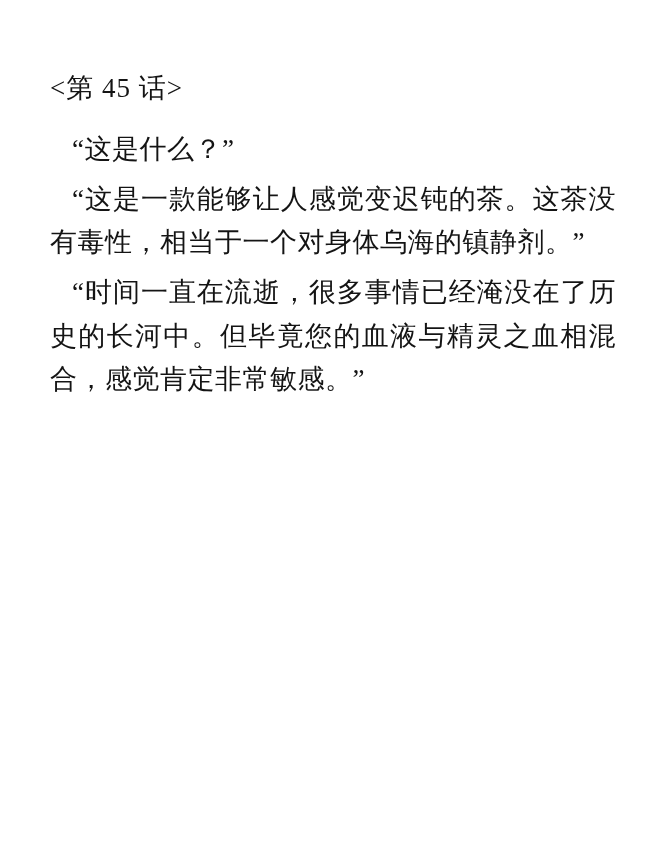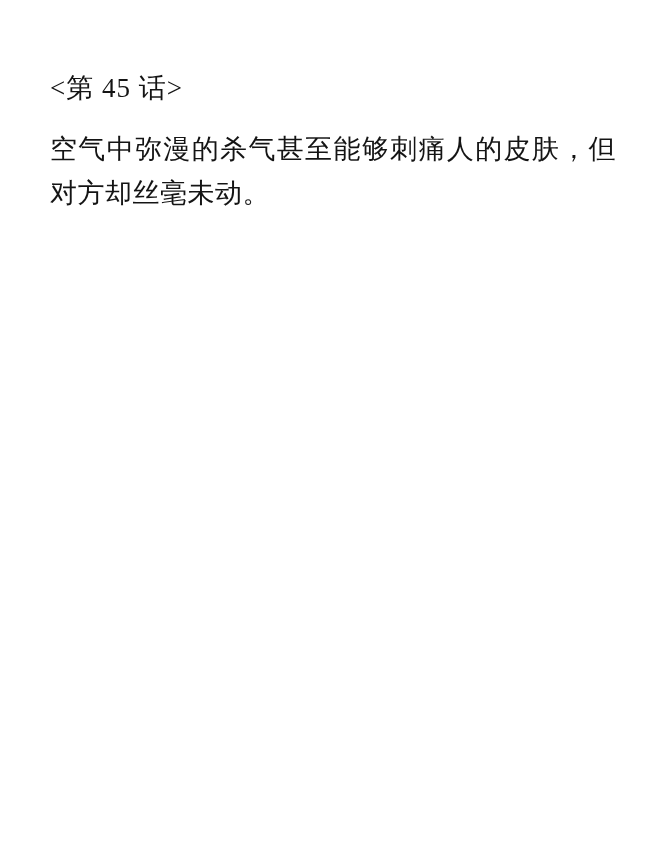--- a/index.html
+++ b/index.html
@@ -47,21 +47,23 @@
   }
 </style>
 </head>
 <body>
 
 <div class="page">
   <div class="doc-body clipped">
 
     <div class="chapter-heading">&lt;第 45 话&gt;</div>
 
+    <p class="para indent">“这是什么？”</p>
+
+    <p class="para indent">“这是一款能够让人感觉变迟钝的茶。这茶没有毒性，相当于一个对身体乌海的镇静剂。”</p>
 
 
+    <p class="para indent">“时间一直在流逝，很多事情已经淹没在了历史的长河中。但毕竟您的血液与精灵之血相混合，感觉肯定非常敏感。”</p>
 
 
-
-    <p class="para">空气中弥漫的杀气甚至能够刺痛人的皮肤，但对方却丝毫未动。</p>
 
   </div>
 </div>
 
 </body></html>

